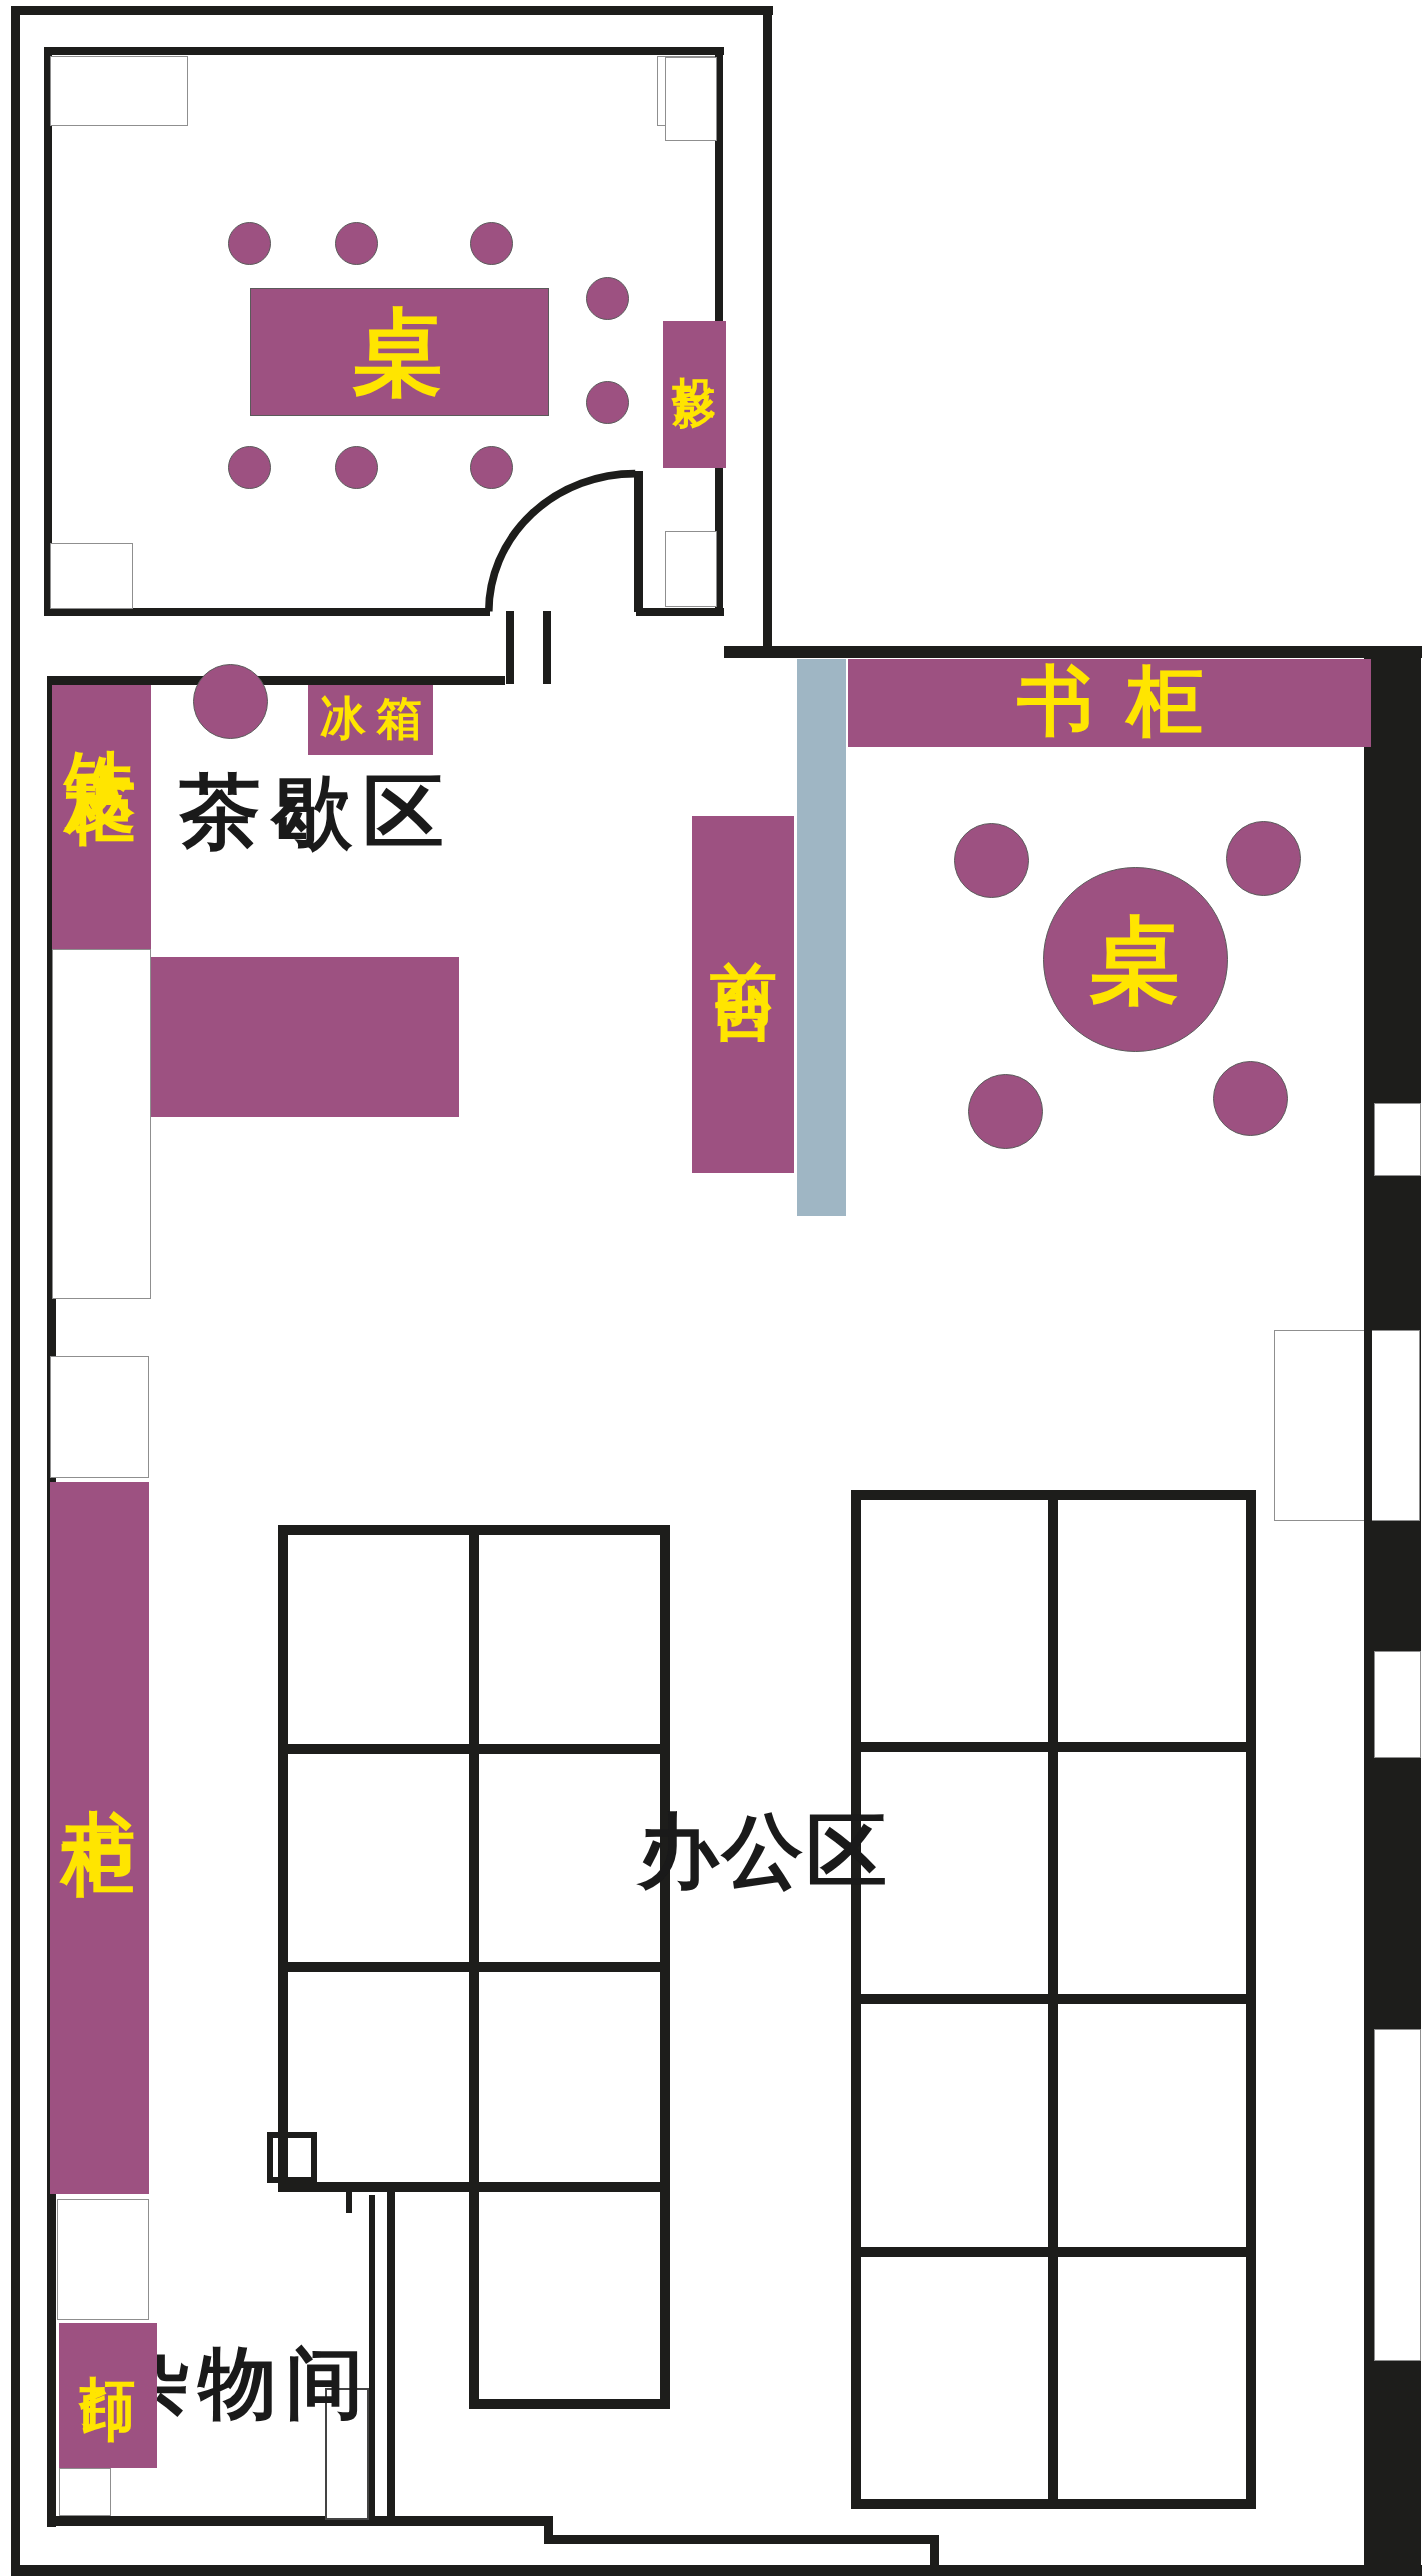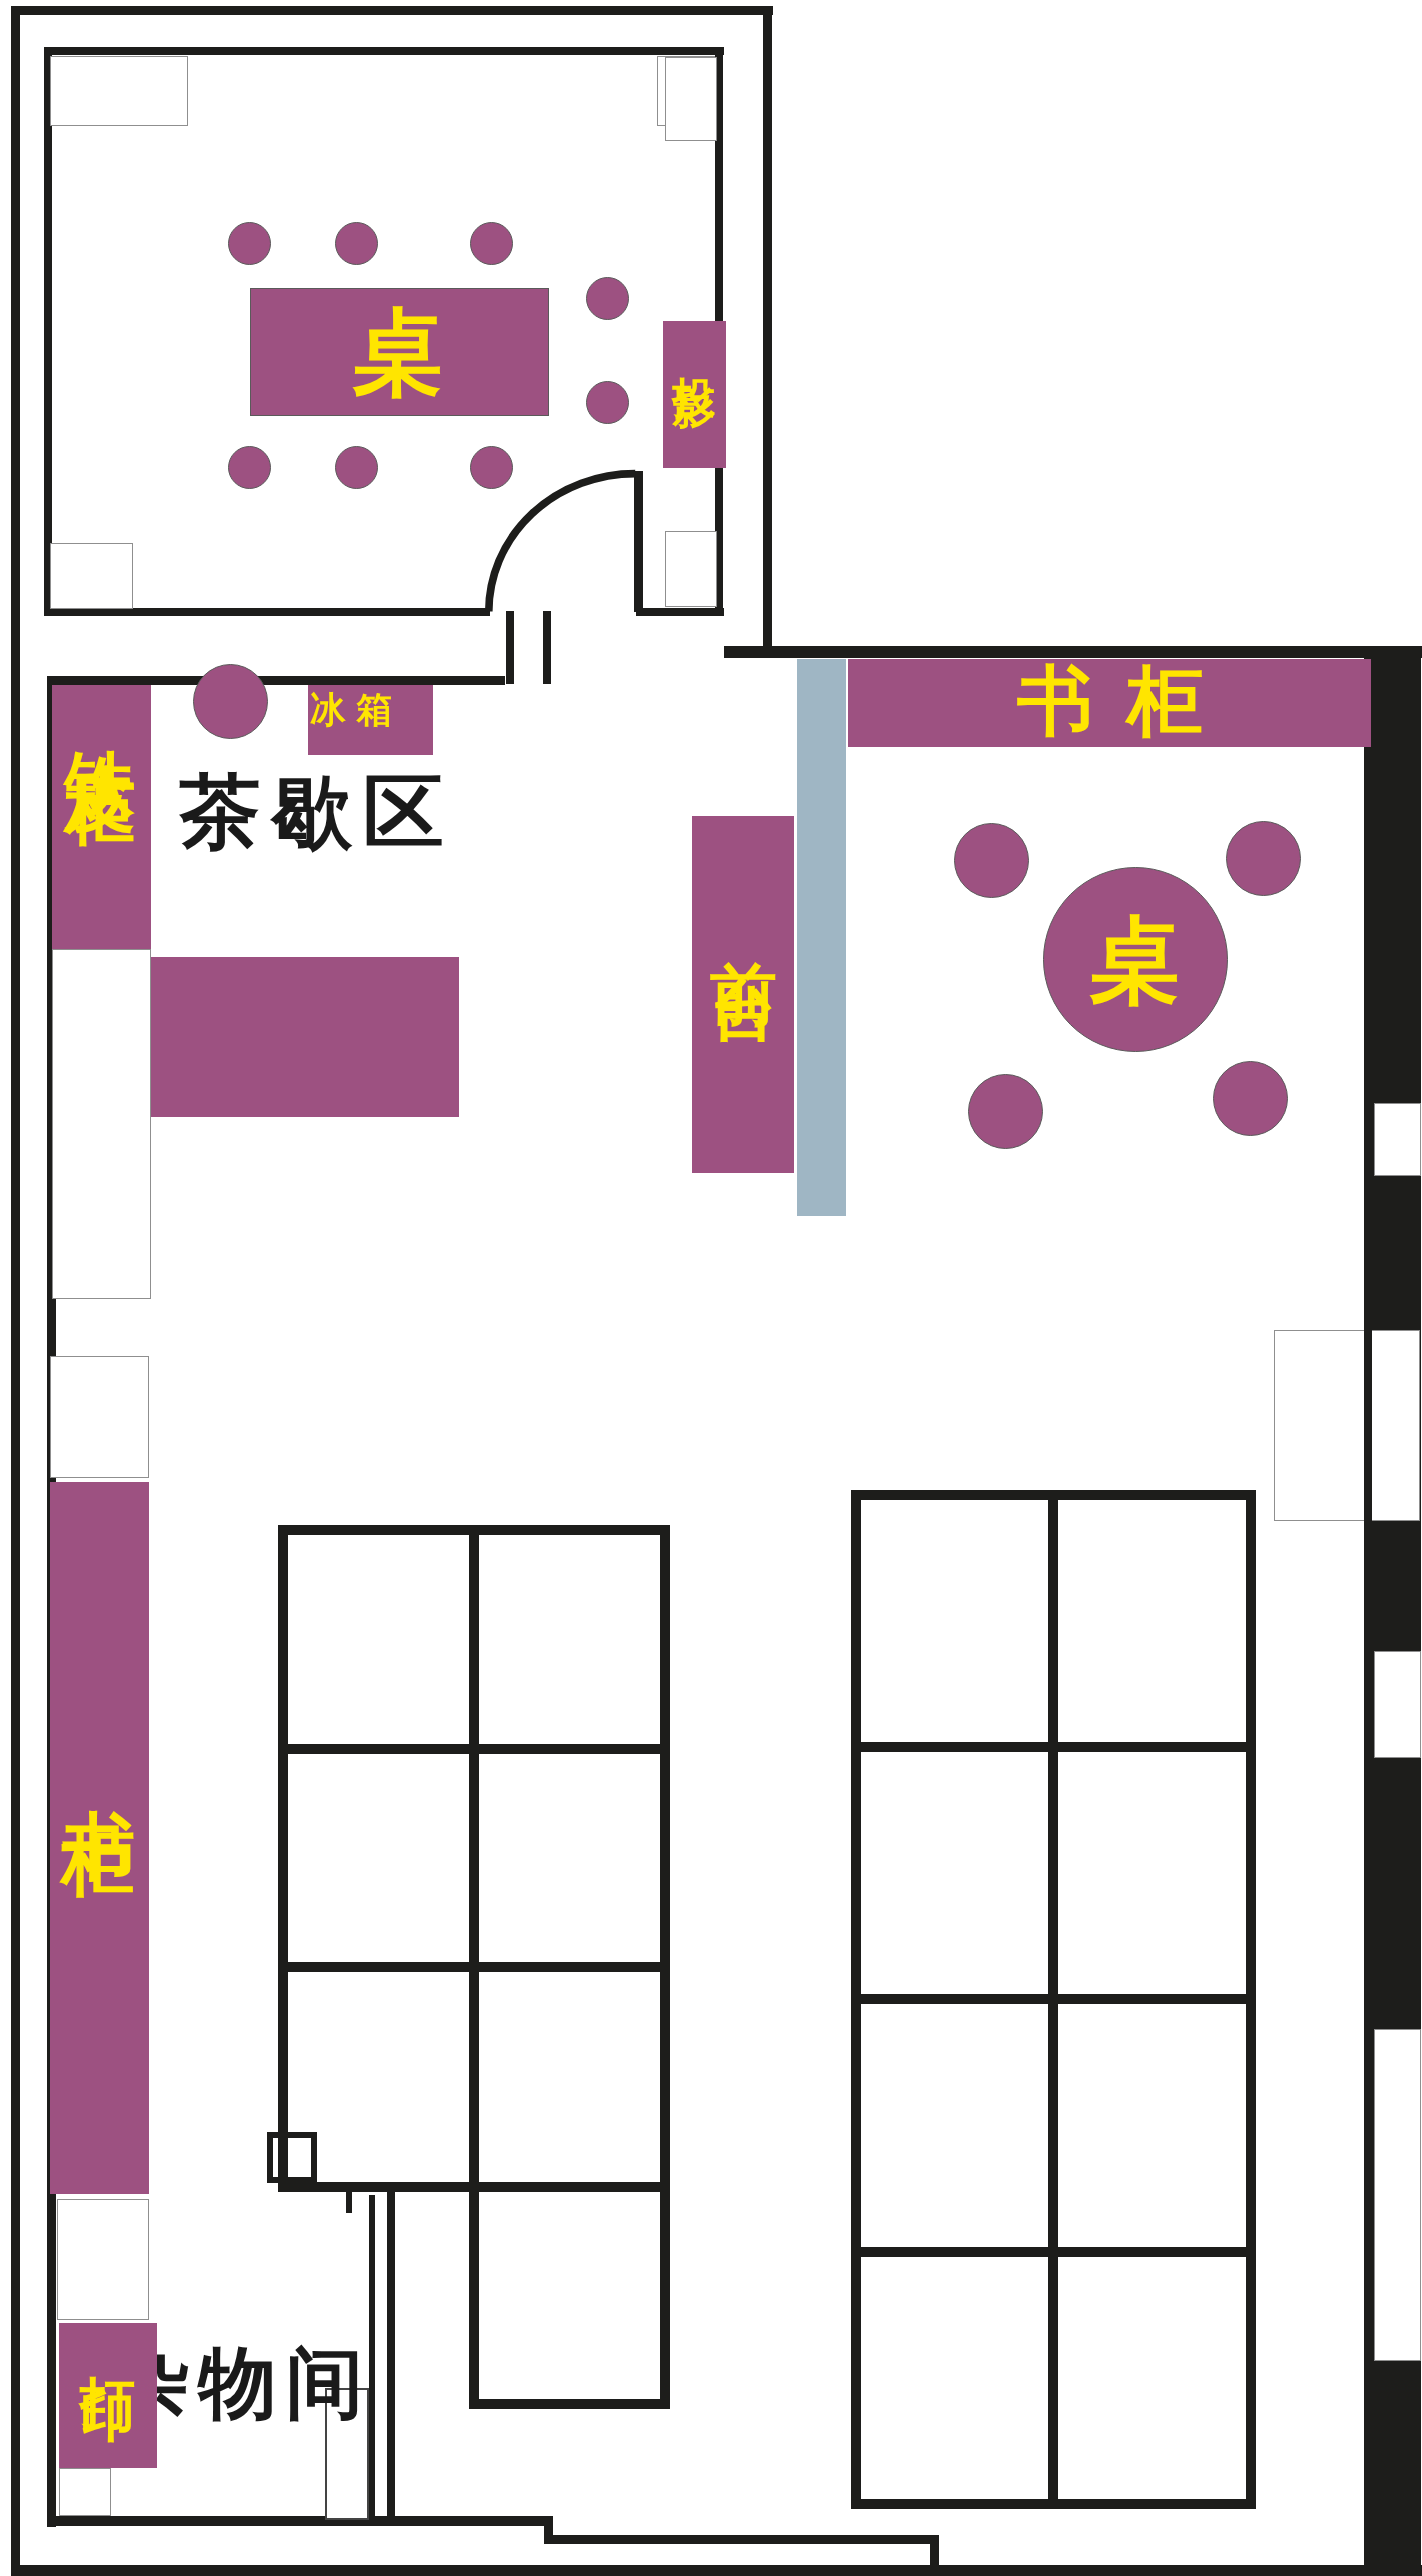--- a/index.html
+++ b/index.html
@@ -100,21 +100,21 @@
   <div class="pur-o circ" style="left:470px;top:446px;width:43px;height:43px;"></div>
   <div class="pur-o circ" style="left:586px;top:277px;width:43px;height:43px;"></div>
   <div class="pur-o circ" style="left:586px;top:381px;width:43px;height:43px;"></div>
   <div class="pur" style="left:663px;top:321px;width:63px;height:147px;"></div>
   <div class="ylab vtext" style="left:673px;top:342px;font-size:43px;letter-spacing:10.7px;">投影</div>
 
   <div class="pur" style="left:52px;top:685px;width:99px;height:264px;"></div>
   <div class="ylab vtext" style="left:66px;top:694px;font-size:70px;letter-spacing:13.8px;">铁皮柜</div>
   <div class="win" style="left:52px;top:949px;width:99px;height:350px;"></div>
   <div class="pur" style="left:308px;top:685px;width:125px;height:70px;"></div>
-  <div class="ylab" style="left:280px;top:695px;width:153px;font-size:36px;letter-spacing:10.7px;font-family:Liberation Mono, monospace;">冰箱</div>
+  <div class="ylab" style="left:300px;top:695px;width:153px;font-size:46px;letter-spacing:10.7px;">冰箱</div>
   <div class="pur-o circ" style="left:193px;top:664px;width:75px;height:75px;"></div>
   <div class="lab" style="left:164px;top:772px;width:306px;font-size:81px;letter-spacing:10.7px;">茶歇区</div>
   <div class="pur" style="left:151px;top:957px;width:308px;height:160px;"></div>
 
   <div style="position:absolute;left:797px;top:659px;width:49px;height:557px;background:#9fb6c4;"></div>
   <div class="pur" style="left:848px;top:659px;width:523px;height:88px;"></div>
   <div class="ylab" style="left:957px;top:663px;width:306px;font-size:76px;letter-spacing:34px;text-indent:34px;">书柜</div>
   <div class="pur" style="left:692px;top:816px;width:102px;height:357px;"></div>
   <div class="ylab vtext" style="left:710px;top:906px;font-size:67px;letter-spacing:15.3px;">前台</div>
 
@@ -123,20 +123,21 @@
   <div class="pur-o circ" style="left:954px;top:823px;width:75px;height:75px;"></div>
   <div class="pur-o circ" style="left:1226px;top:821px;width:75px;height:75px;"></div>
   <div class="pur-o circ" style="left:968px;top:1074px;width:75px;height:75px;"></div>
   <div class="pur-o circ" style="left:1213px;top:1061px;width:75px;height:75px;"></div>
 
   <div class="win" style="left:50px;top:1356px;width:99px;height:122px;"></div>
   <div class="pur" style="left:50px;top:1482px;width:99px;height:712px;"></div>
   <div class="ylab vtext" style="left:63px;top:1750px;font-size:73px;letter-spacing:17px;">书柜</div>
   <div class="win" style="left:57px;top:2199px;width:92px;height:121px;"></div>
 
+  <div class="lab" style="left:611px;top:1811px;width:306px;font-size:81px;letter-spacing:3.1px;">办公区</div>
 
   <div class="lab" style="left:89px;top:2344px;width:306px;font-size:78px;letter-spacing:9.2px;">杂物间</div>
   <div class="pur" style="left:59px;top:2323px;width:98px;height:145px;"></div>
   <div class="ylab vtext" style="left:80px;top:2332px;font-size:55px;letter-spacing:10.7px;">打印</div>
   <div class="win" style="left:59px;top:2468px;width:52px;height:48px;"></div>
 
 </div>
 
 
 </body></html>

